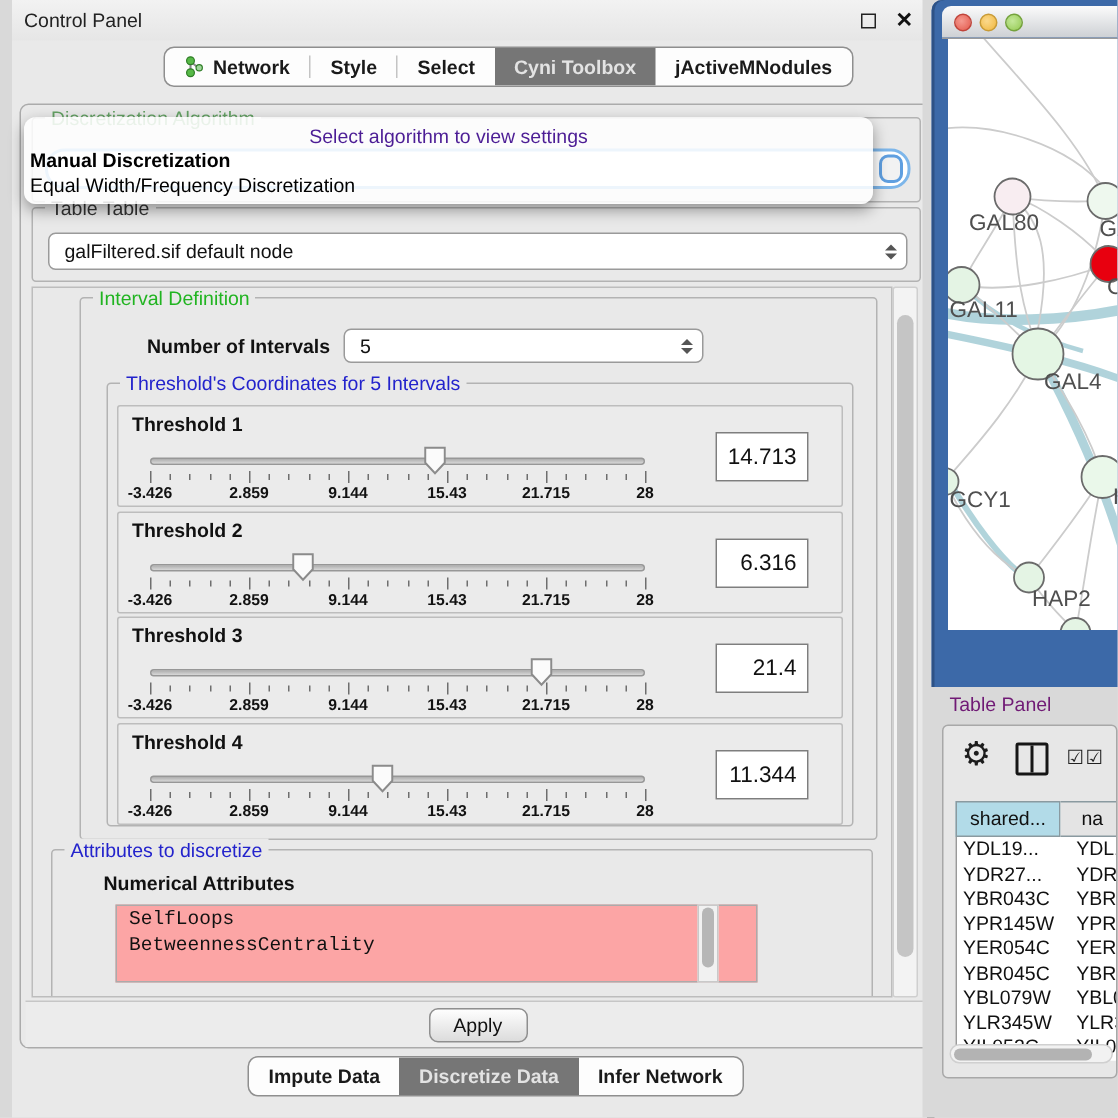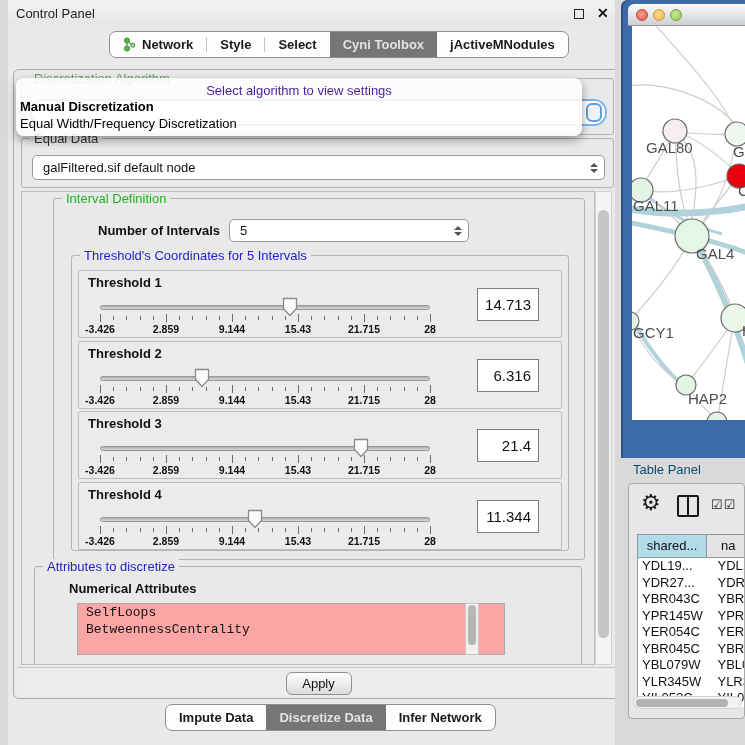--- a/index.html
+++ b/index.html
@@ -92,21 +92,21 @@
   #net-window{position:absolute;left:621px;top:0;width:124px;height:458px;background:#3c69a8;border-top-left-radius:7px;box-shadow:inset 2px 0 0 #2e5286;}
   #net-titlebar{position:absolute;left:7px;top:4px;right:0;height:22px;background:linear-gradient(#fbfbfb,#cdd0d4);border-top-left-radius:6px;border-bottom:1px solid #9a9a9a;}
   .light{position:absolute;top:5px;width:12px;height:12px;border-radius:50%;}
   #light-close{left:8px;background:radial-gradient(circle at 4px 4px,#f59a90,#e3584b);border:1px solid #c0443a;}
   #light-min{left:25px;background:radial-gradient(circle at 4px 4px,#fbd98c,#f0b73e);border:1px solid #c89b37;}
   #light-zoom{left:42px;background:radial-gradient(circle at 4px 4px,#c4e89a,#93c950);border:1px solid #74a23c;}
   #net-canvas{position:absolute;left:11px;top:26px;right:0;height:394px;background:#fff;overflow:hidden;}
   #net-svg text{font-family:"Liberation Sans",sans-serif;font-size:15px;fill:#4f4f4f;}
   #net-svg circle{stroke:#6b6b6b;stroke-width:1.2;}
 
-  #tp-title{position:absolute;left:633px;top:462px;color:#0c4a6e;}
+  #tp-title{position:absolute;left:633px;top:462px;color:#701a75;}
   #table-panel{position:absolute;left:628px;top:483px;width:117px;height:236px;background:#e7e7e7;border:1px solid #a8a8a8;border-radius:4px;overflow:hidden;}
   #tp-toolbar{position:absolute;left:0;top:0;width:100%;height:44px;}
   #gear{position:absolute;left:12px;top:6px;font-size:22px;color:#1c1c1c;}
   #col-icon{position:absolute;left:48px;top:11px;width:22px;height:22px;border:2px solid #161616;border-radius:2px;}
   #col-icon:before{content:"";position:absolute;left:8px;top:0;width:2px;height:100%;background:#161616;}
   #cb-icons{position:absolute;left:82px;top:13px;font-size:13px;color:#222;letter-spacing:1px;}
   #tp-table{position:absolute;left:8px;top:50px;width:140px;height:148px;}
   #tp-header{display:flex;height:24px;}
   #tp-header .h{border:1px solid #8a9aa0;border-left:none;font-size:13px;line-height:22px;text-align:center;overflow:hidden;white-space:nowrap;}
   #tp-header .h1{width:70px;background:#b2dbe8;border-left:1px solid #8a9aa0;}
@@ -158,21 +158,21 @@
   <div id="outer-box">
 
     <div id="algo-group" class="group">
       <span class="group-title">Discretization Algorithm</span>
       <div id="algo-combo">
           <span class="spin"></span>
         </div>
     </div>
 
     <div id="tabledata-group" class="group">
-      <span class="group-title dark">Equal Data</span>
+      <span class="group-title dark">Table Table</span>
       <div id="tabledata-combo" class="combo">
         <span>galFiltered.sif default node</span>
         <span class="spinner">
             <i class="arr-up"></i>
             <i class="arr-dn"></i>
           </span>
       </div>
     </div>
 
     <div id="scrollwrap">

